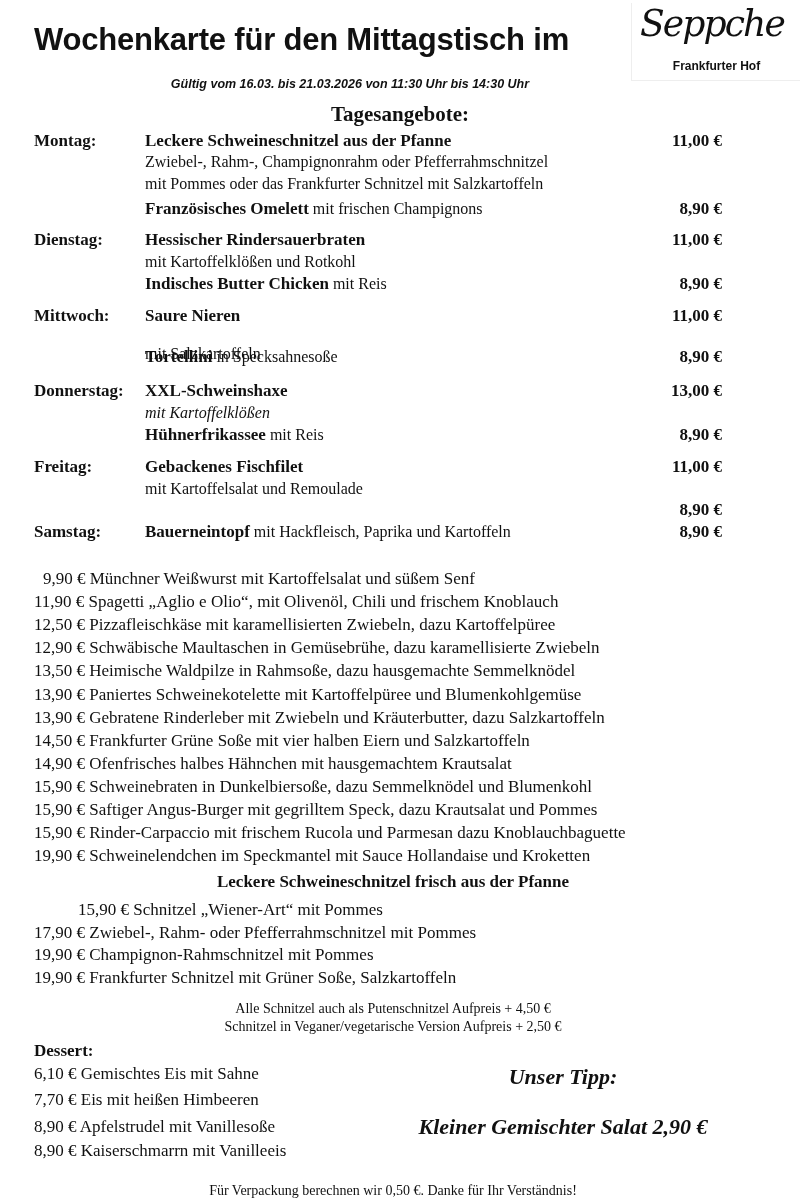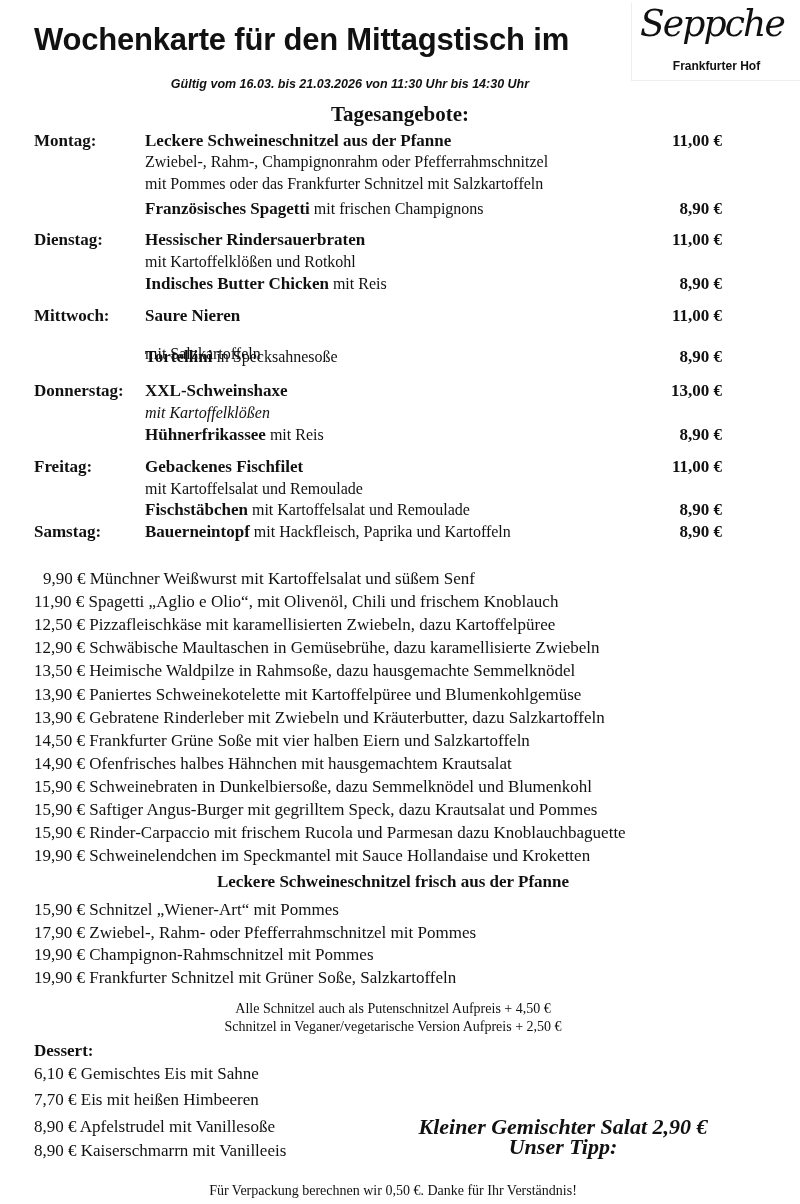--- a/index.html
+++ b/index.html
@@ -42,21 +42,21 @@
       <span class="dish"><b></b><span style="white-space: pre;">Zwiebel-, Rahm-, Champignonrahm oder Pfefferrahmschnitzel</span></span>
       <span class="price"></span>
     </div>
     <div class="row" style="top: 174px;">
       <span class="day"></span>
       <span class="dish"><b></b><span style="white-space: pre;">mit Pommes oder das Frankfurter Schnitzel mit Salzkartoffeln</span></span>
       <span class="price"></span>
     </div>
     <div class="row" style="top: 199px;">
       <span class="day"></span>
-      <span class="dish"><b>Französisches Spagetti</b><span style="white-space: pre;"> mit frischen Champignons</span></span>
+      <span class="dish"><b>Französisches Omelett</b><span style="white-space: pre;"> mit frischen Champignons</span></span>
       <span class="price">8,90 €</span>
     </div>
     <div class="row" style="top: 230px;">
       <span class="day">Dienstag:</span>
       <span class="dish"><b>Hessischer Rindersauerbraten</b><span style="white-space: pre;"></span></span>
       <span class="price">11,00 €</span>
     </div>
     <div class="row" style="top: 252px;">
       <span class="day"></span>
       <span class="dish"><b></b><span style="white-space: pre;">mit Kartoffelklößen und Rotkohl</span></span>
@@ -102,21 +102,20 @@
       <span class="dish"><b>Gebackenes Fischfilet</b><span style="white-space: pre;"></span></span>
       <span class="price">11,00 €</span>
     </div>
     <div class="row" style="top: 479px;">
       <span class="day"></span>
       <span class="dish"><b></b><span style="white-space: pre;">mit Kartoffelsalat und Remoulade</span></span>
       <span class="price"></span>
     </div>
     <div class="row" style="top: 500px;">
       <span class="day"></span>
-      <span class="dish"><b>Fischstäbchen</b><span style="white-space: pre;"> mit Kartoffelsalat und Remoulade</span></span>
       <span class="price">8,90 €</span>
     </div>
     <div class="row" style="top: 522px;">
       <span class="day">Samstag:</span>
       <span class="dish"><b>Bauerneintopf</b><span style="white-space: pre;"> mit Hackfleisch, Paprika und Kartoffeln</span></span>
       <span class="price">8,90 €</span>
     </div>
   </div>
 <div id="standard">
     <div class="line" style="top: 569px; left: 43px;">9,90 € Münchner Weißwurst mit Kartoffelsalat und süßem Senf</div>
@@ -129,32 +128,32 @@
     <div class="line" style="top: 730.7px;">14,50 € Frankfurter Grüne Soße mit vier halben Eiern und Salzkartoffeln</div>
     <div class="line" style="top: 753.8px;">14,90 € Ofenfrisches halbes Hähnchen mit hausgemachtem Krautsalat</div>
     <div class="line" style="top: 776.9px;">15,90 € Schweinebraten in Dunkelbiersoße, dazu Semmelknödel und Blumenkohl</div>
     <div class="line" style="top: 800px;">15,90 € Saftiger Angus-Burger mit gegrilltem Speck, dazu Krautsalat und Pommes</div>
     <div class="line" style="top: 823.1px;">15,90 € Rinder-Carpaccio mit frischem Rucola und Parmesan dazu Knoblauchbaguette</div>
     <div class="line" style="top: 846.2px;">19,90 € Schweinelendchen im Speckmantel mit Sauce Hollandaise und Kroketten</div>
   </div>
 
 <div class="center" style="top:872px;font-weight:bold;font-size:17px;">Leckere Schweineschnitzel frisch aus der Pfanne</div>
 <div id="schnitzel">
-    <div class="line" style="top: 900px;">15,90 € Schnitzel „Wiener-Art“ mit Pommes</div>
+    <div class="line" style="top: 900px; margin-left: 44px;">15,90 € Schnitzel „Wiener-Art“ mit Pommes</div>
     <div class="line" style="top: 922.5px;">17,90 € Zwiebel-, Rahm- oder Pfefferrahmschnitzel mit Pommes</div>
     <div class="line" style="top: 945px;">19,90 € Champignon-Rahmschnitzel mit Pommes</div>
     <div class="line" style="top: 967.5px;">19,90 € Frankfurter Schnitzel mit Grüner Soße, Salzkartoffeln</div>
   </div>
 <div class="center" style="top:1001px;font-size:14px;">Alle Schnitzel auch als Putenschnitzel Aufpreis + 4,50 €</div>
 <div class="center" style="top:1019px;font-size:14px;">Schnitzel in Veganer/vegetarische Version Aufpreis + 2,50 €</div>
 
 <div class="line" style="top:1041px;font-weight:bold;font-size:17px;">Dessert:</div>
 <div id="dessert">
     <div class="line" style="top: 1064px;">6,10 € Gemischtes Eis mit Sahne</div>
     <div class="line" style="top: 1090px;">7,70 € Eis mit heißen Himbeeren</div>
     <div class="line" style="top: 1117px;">8,90 € Apfelstrudel mit Vanillesoße</div>
     <div class="line" style="top: 1141px;">8,90 € Kaiserschmarrn mit Vanilleeis</div>
   </div>
 
-<div class="tip" style="left:400px;width:326px;top:1134px;font-style:italic;">Unser Tipp:</div>
+<div class="tip" style="left:400px;width:326px;top:1064px;font-style:italic;">Unser Tipp:</div>
 <div class="tip" style="left:400px;width:326px;top:1114px;">Kleiner Gemischter Salat 2,90 €</div>
 
 <div class="center" style="top:1183px;font-size:14px;">Für Verpackung berechnen wir 0,50 €. Danke für Ihr Verständnis!</div>
 
 </body></html>

